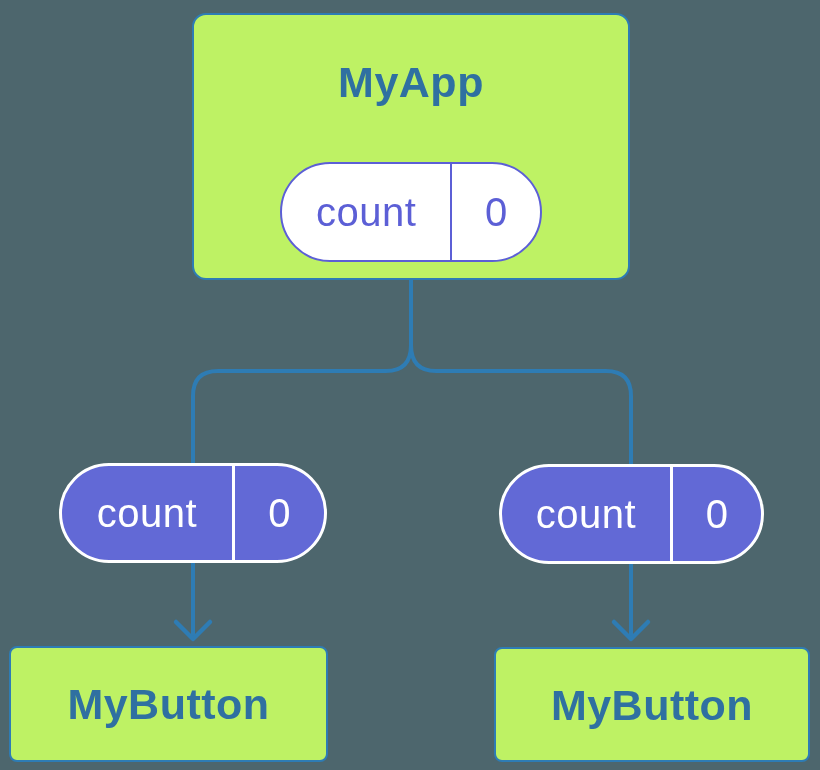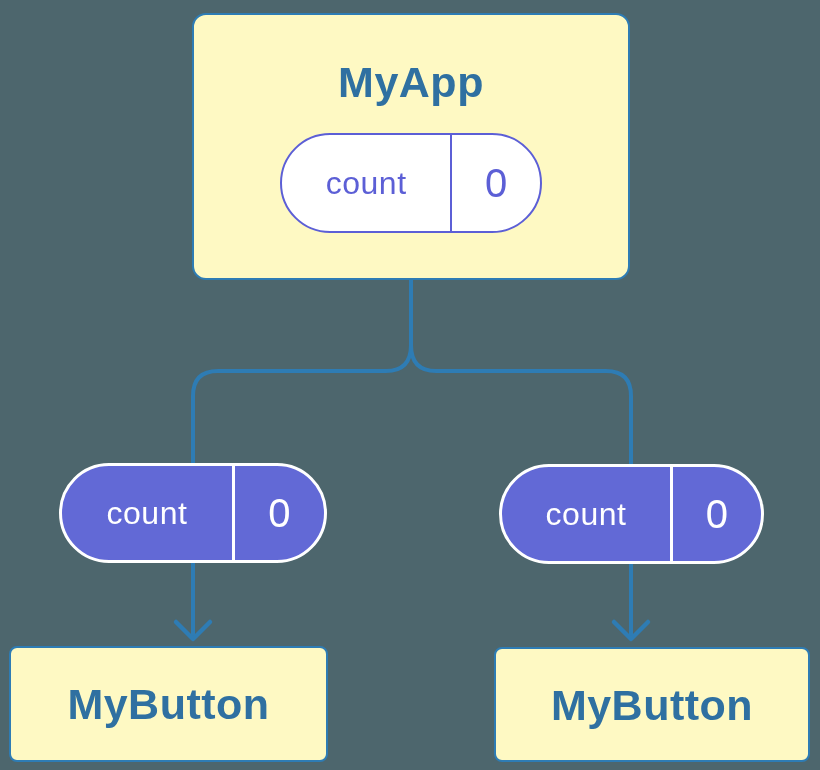--- a/index.html
+++ b/index.html
@@ -16,23 +16,24 @@
     font-family: "Liberation Sans", sans-serif;
     -webkit-font-smoothing: antialiased;
   }
   svg.connectors {
     position: absolute;
     left: 0; top: 0;
     width: 820px; height: 770px;
   }
   .node {
     position: absolute;
-    background: #fef9c3;
+    background: #bef264;
     border: 2.5px solid #2e7cb4;
     box-sizing: border-box;
+    gap: 29px;
   }
   .node-root {
     left: 192px; top: 13px;
     width: 438px; height: 267px;
     border-radius: 14px;
     display: flex;
     flex-direction: column;
     align-items: center;
     padding-top: 42px;
   }
@@ -63,21 +64,21 @@
     border: 3px solid #ffffff;
     color: #ffffff;
   }
   .pill-prop-left  { left: 59px;  top: 463px; width: 268px; height: 100px; }
   .pill-prop-right { left: 499px; top: 464px; width: 265px; height: 100px; }
   .pill-cell-name {
     flex: 1;
     display: flex;
     align-items: center;
     justify-content: center;
-    font-size: 32px;
+    font-size: 40px;
     border-right: 2.5px solid currentColor;
     letter-spacing: 0.5px;
   }
   .pill-prop .pill-cell-name { border-right-width: 3px; }
   .pill-cell-value {
     width: 34%;
     display: flex;
     align-items: center;
     justify-content: center;
     font-size: 40px;

